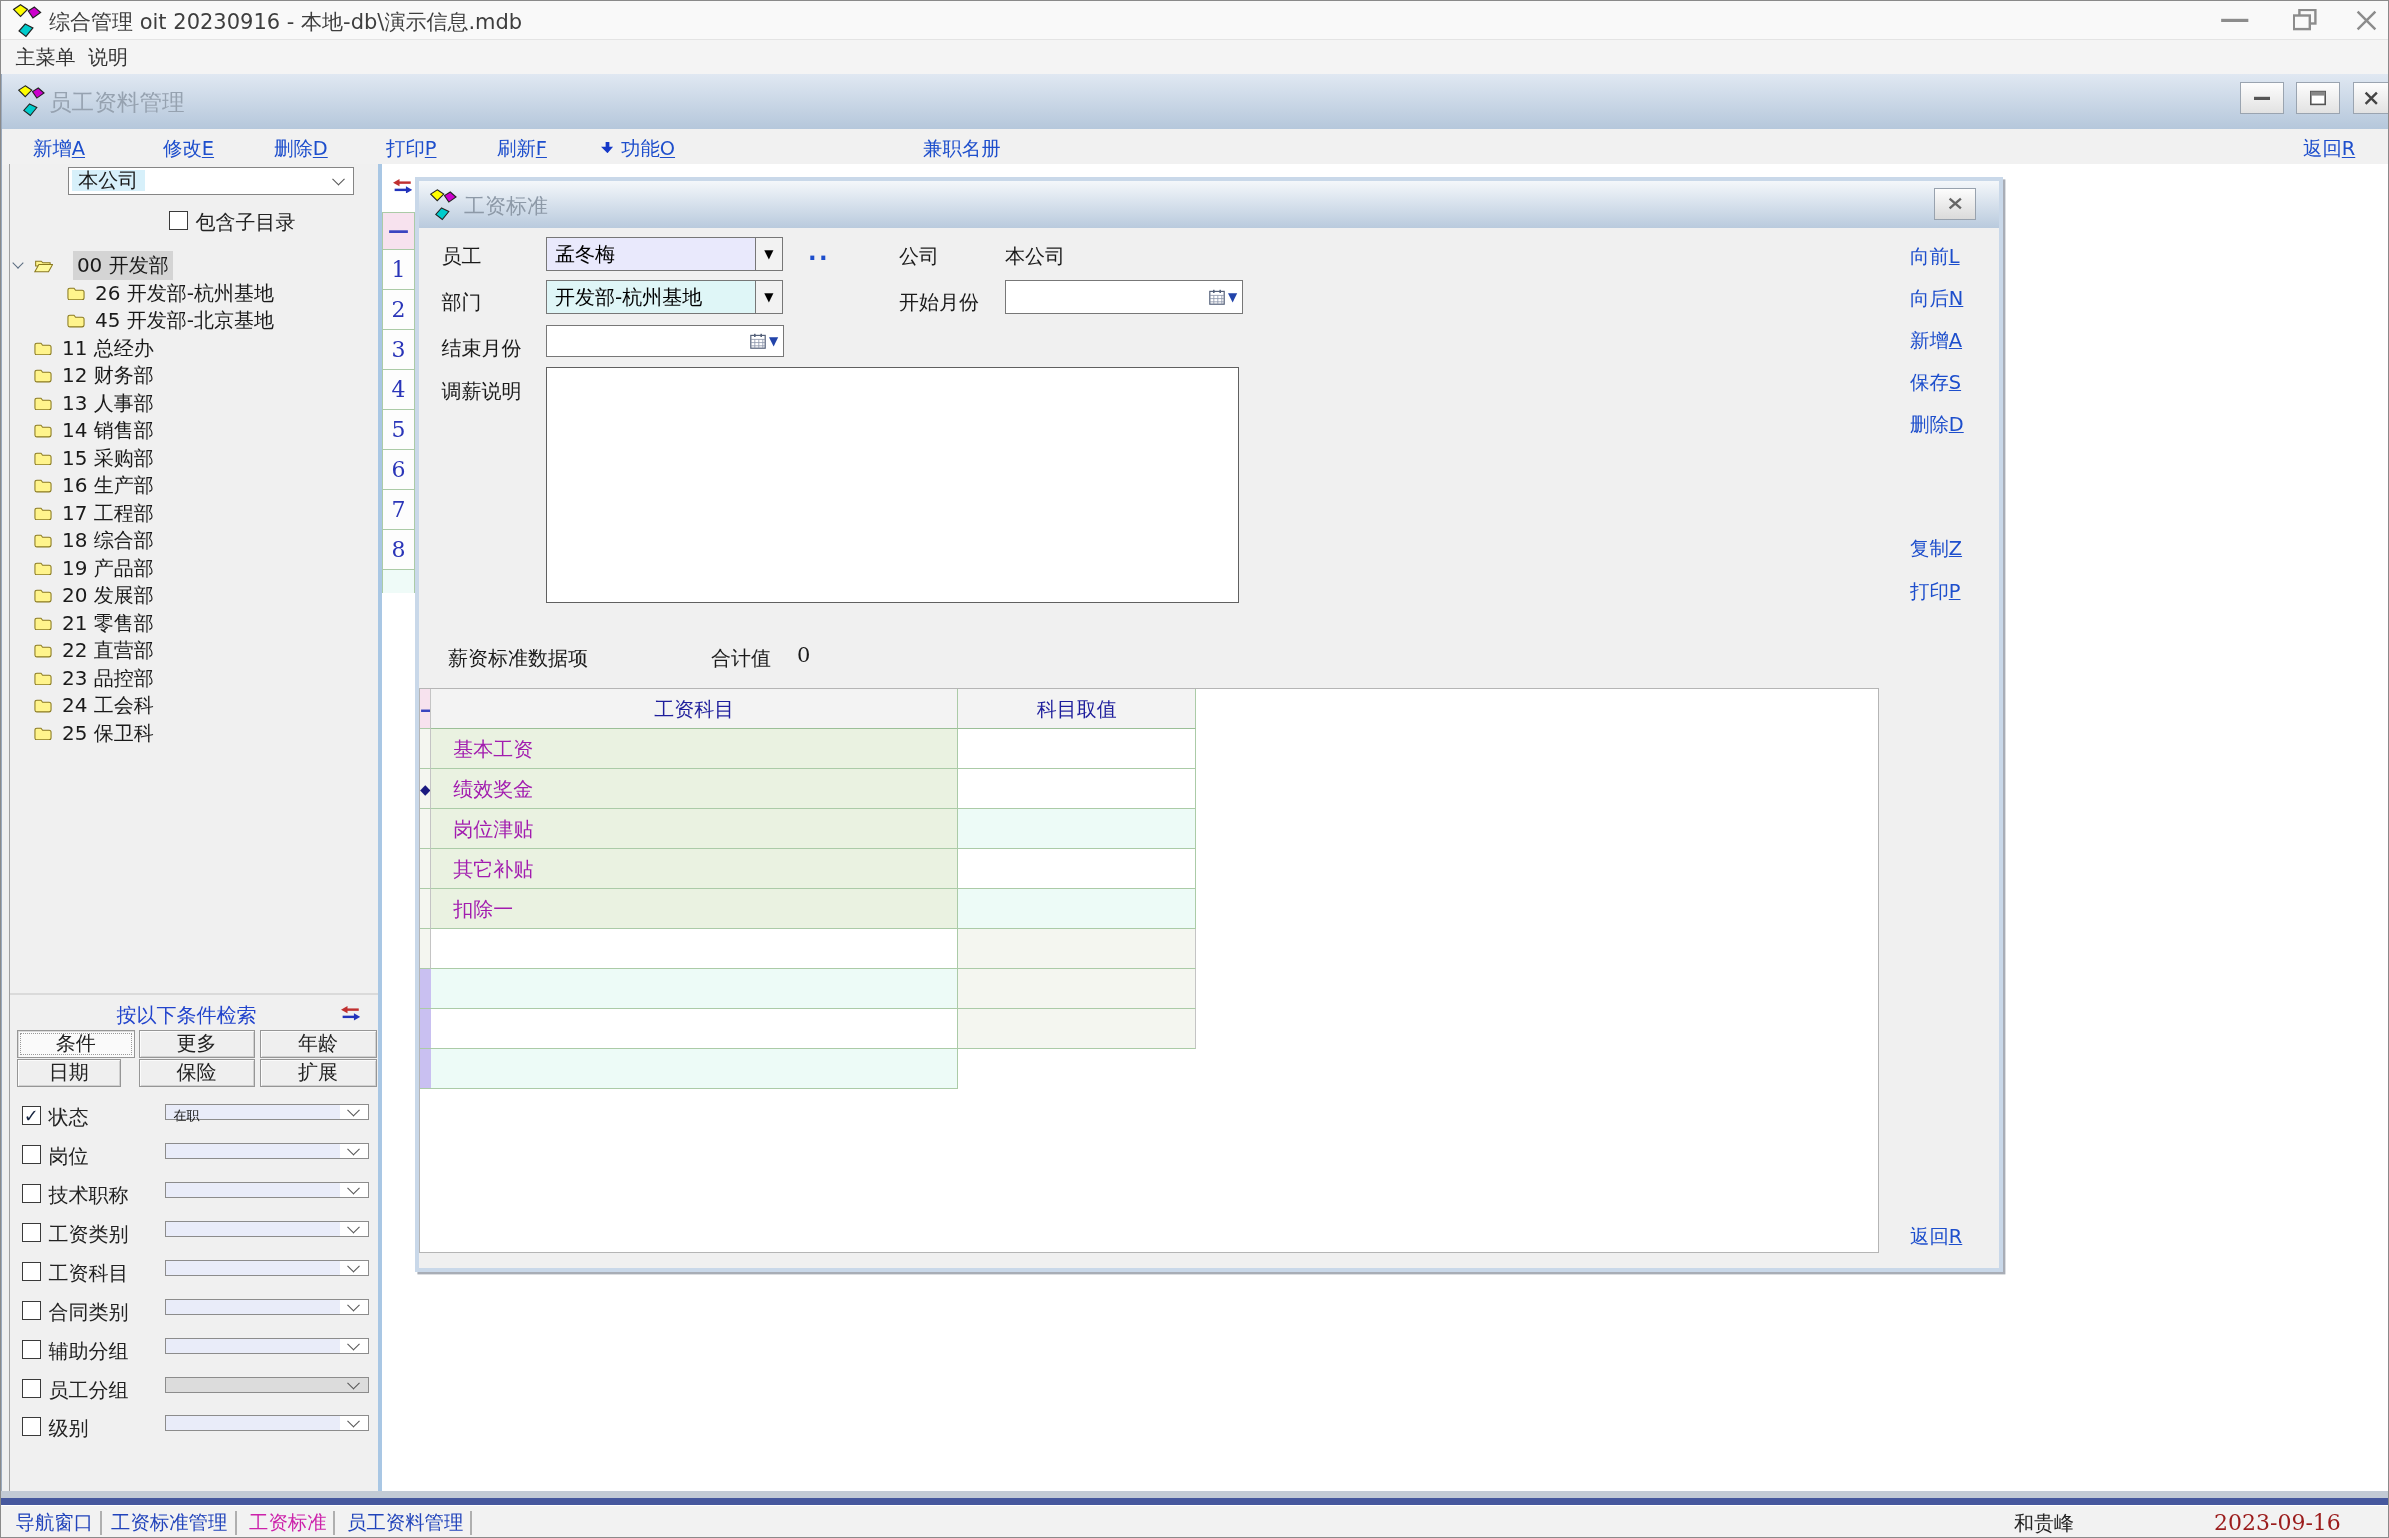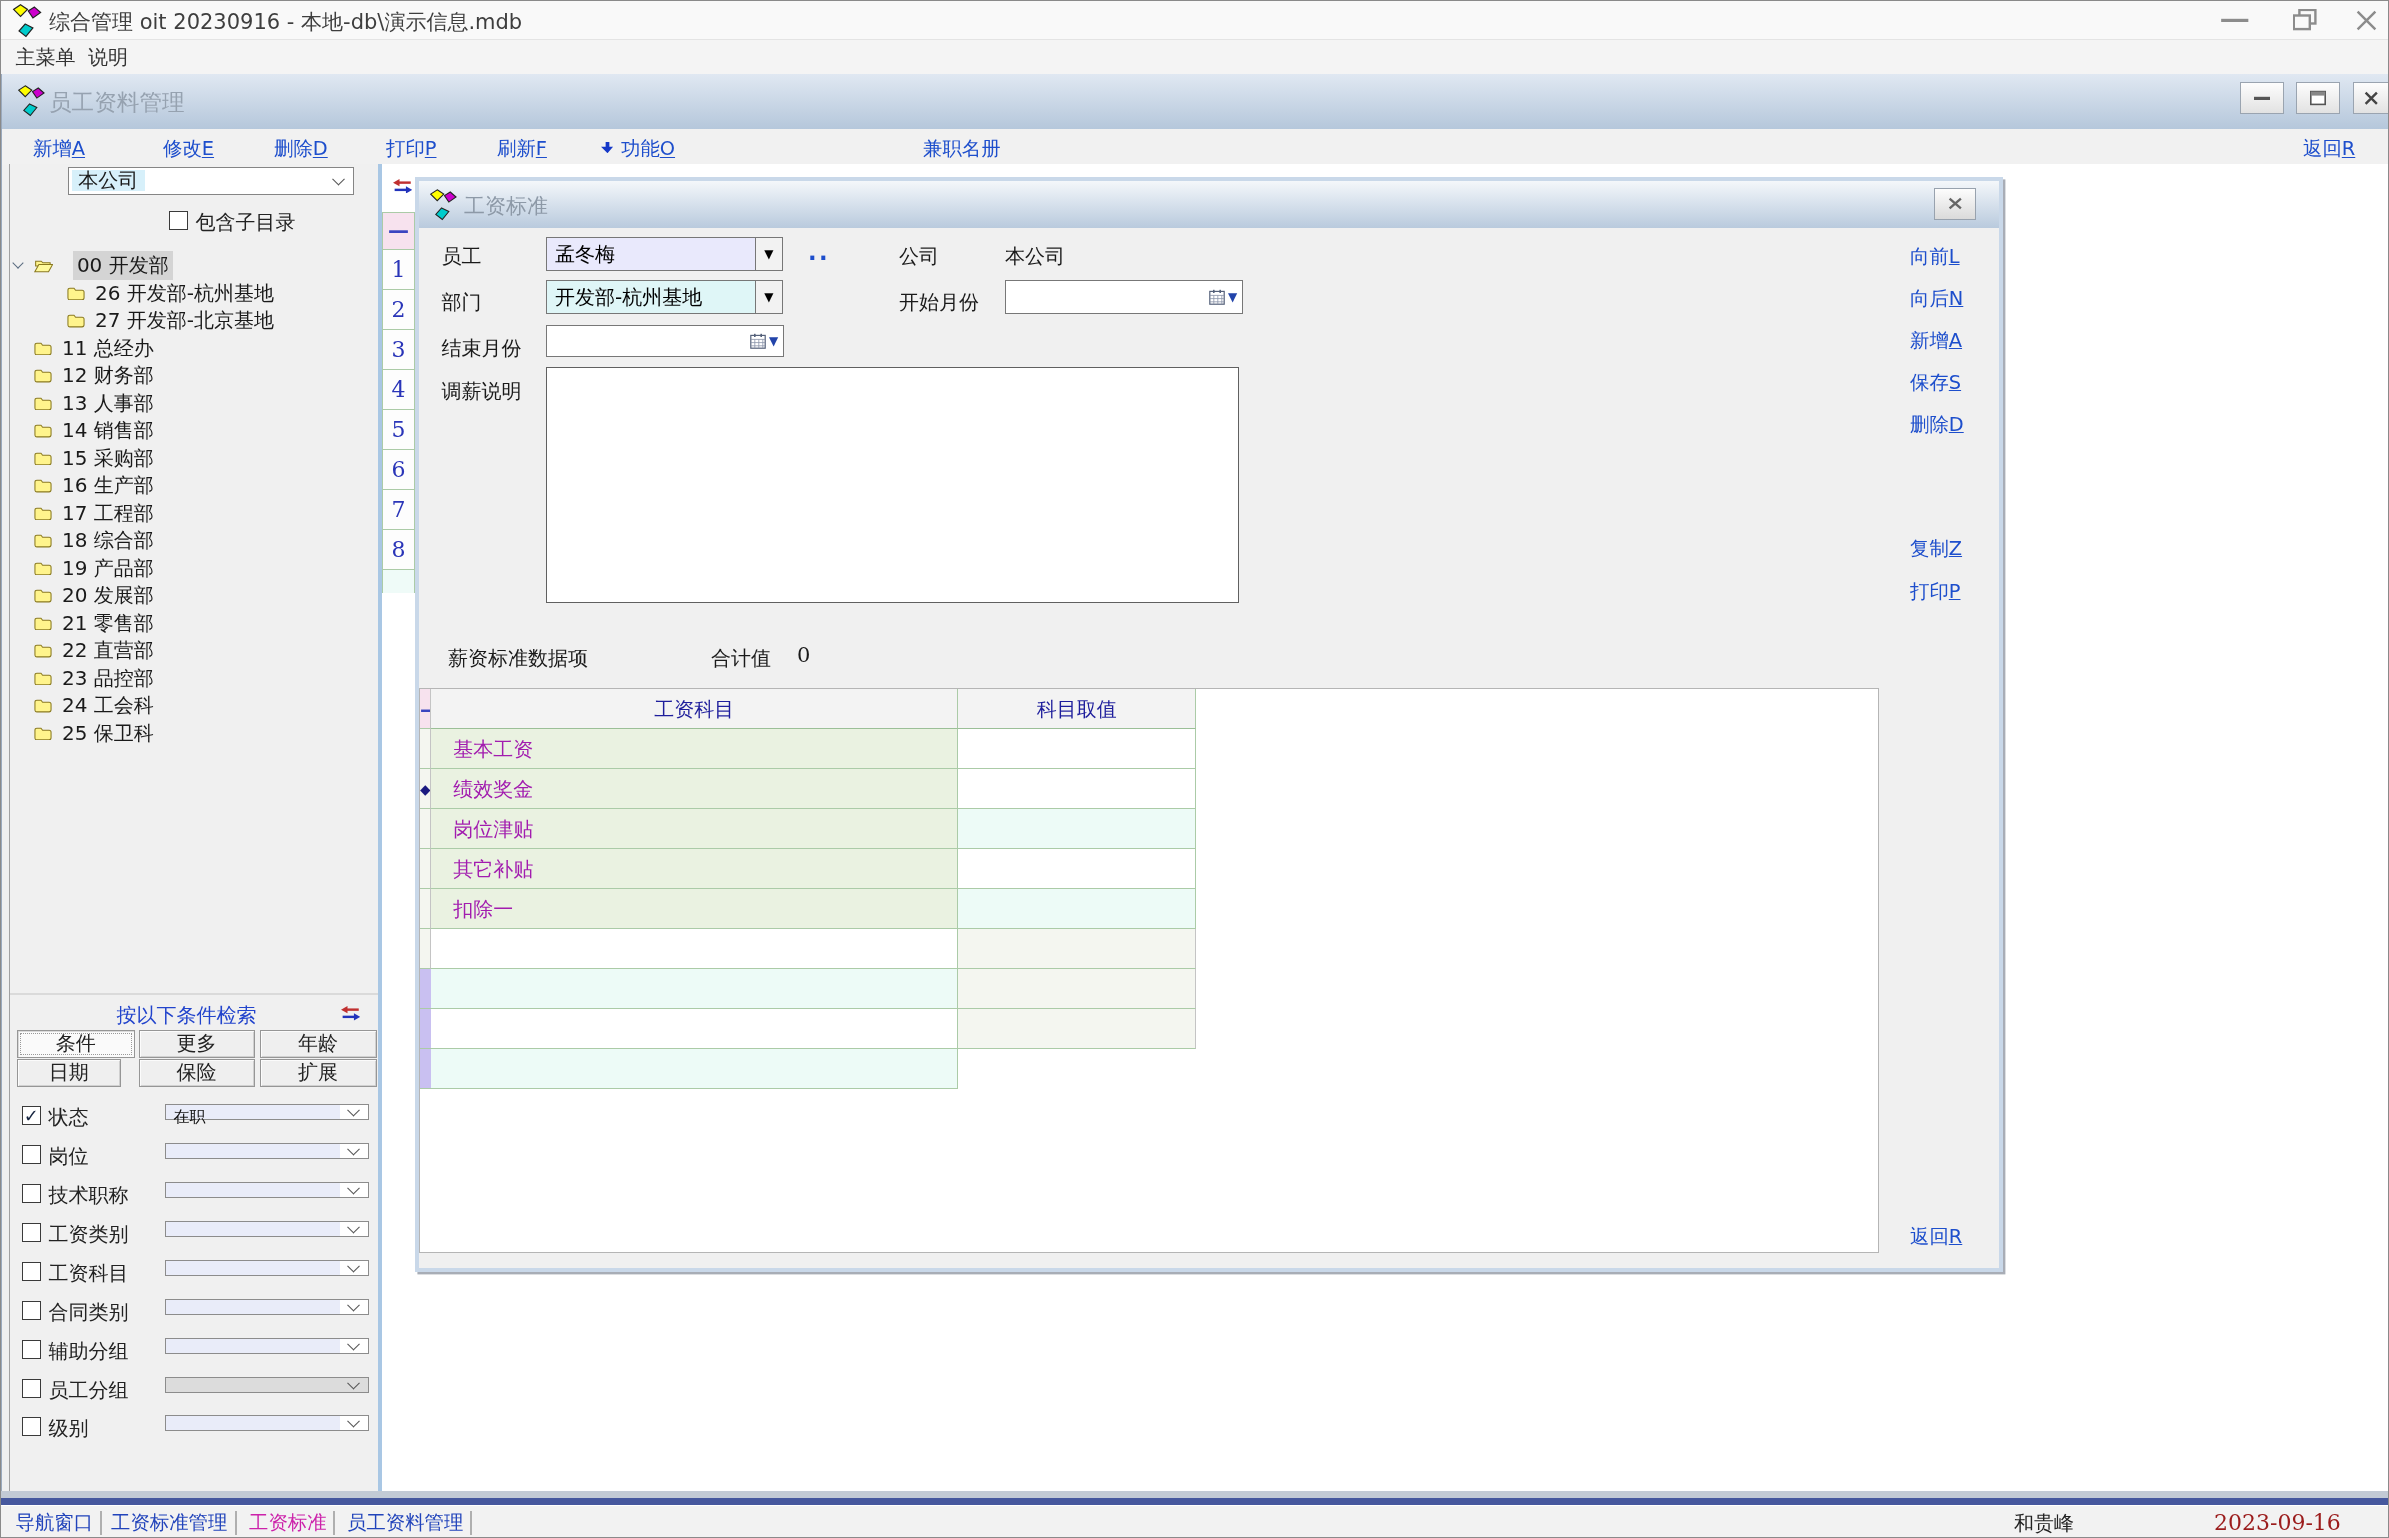--- a/index.html
+++ b/index.html
@@ -54,21 +54,21 @@
   .panel-sep{position:absolute;left:0;top:829px;width:100%;height:1.6px;background:#DADADA;}
   .filter-title{position:absolute;left:107px;top:838px;font-size:20px;color:#2244CC;}
   .ftab{position:absolute;height:27.5px;background:#EFEFEF;border:0.8px solid #969696;
     box-shadow:inset 0.8px 0.8px 0 #FFF, inset -0.8px -0.8px 0 #C8C8C8;
     display:flex;align-items:center;justify-content:center;font-size:20px;color:#222;}
   .ftab.active{background:#FAFAFA;box-shadow:inset 0.8px 0.8px 0 #D0D0D0;outline:0.8px dotted #999;outline-offset:-4px;}
   .frow{position:absolute;left:0;width:100%;height:39px;}
   .frow .checkbox{position:absolute;left:12px;top:9px;}
   .frow .cb-label{position:absolute;left:39px;top:6.5px;}
   .fselect{position:absolute;left:155px;top:6.5px;width:204px;height:16px;border:0.8px solid #8C8C8C;
-    background:linear-gradient(to right,#E9ECF9 0 86%,#FFF 86%);font-size:16px;line-height:24px;padding-left:8px;color:#111;}
+    background:linear-gradient(to right,#E9ECF9 0 86%,#FFF 86%);font-size:13px;line-height:24px;padding-left:8px;color:#111;font-family:Liberation Mono, monospace;}
   .fselect.disabled{background:#DCDCDC;}
 
   
   .splitter{position:absolute;left:376px;top:0;width:4px;height:100%;background:#A9C7E4;}
   .gridarea{position:absolute;left:380px;top:0;width:2007px;height:100%;background:#FFF;}
   .rec-col{position:absolute;left:0;top:48px;width:33px;border:0.8px solid #ABCBA7;border-bottom:none;}
   .rec-cell{height:40px;border-bottom:0.8px solid #ABCBA7;background:#FDFDFD;display:flex;align-items:center;justify-content:center;
     font-family:"DejaVu Serif",serif;font-size:22px;color:#2A35B8;}
   .rec-head{height:37px;background:#F7E2EE;color:#3A45C0;font-weight:bold;font-family:"DejaVu Sans",sans-serif;font-size:21px;}
   .rec-tail{height:22.6px;background:#EFFBF8;border-bottom:none;}
@@ -218,21 +218,21 @@
             <div class="tree-item lvl1">
               <span class="folder"><svg width="18" height="13.7" viewBox="0 0 22 17">
        <path d="M1 4 q0 -2.5 2.5 -2.5 h5 l2 2.5 h8 q2.5 0 2.5 2.5 v7 q0 2.5 -2.5 2.5 h-15 q-2.5 0 -2.5 -2.5 z" fill="#FFF48C" stroke="#8A7A20" stroke-width="1.3"></path>
      </svg></span>
               <span class="tree-label">26 开发部-杭州基地</span>
             </div>
             <div class="tree-item lvl1">
               <span class="folder"><svg width="18" height="13.7" viewBox="0 0 22 17">
        <path d="M1 4 q0 -2.5 2.5 -2.5 h5 l2 2.5 h8 q2.5 0 2.5 2.5 v7 q0 2.5 -2.5 2.5 h-15 q-2.5 0 -2.5 -2.5 z" fill="#FFF48C" stroke="#8A7A20" stroke-width="1.3"></path>
      </svg></span>
-              <span class="tree-label">27 开发部-北京基地</span>
+              <span class="tree-label">45 开发部-北京基地</span>
             </div>
             <div class="tree-item lvl0">
               <span class="folder"><svg width="18" height="13.7" viewBox="0 0 22 17">
        <path d="M1 4 q0 -2.5 2.5 -2.5 h5 l2 2.5 h8 q2.5 0 2.5 2.5 v7 q0 2.5 -2.5 2.5 h-15 q-2.5 0 -2.5 -2.5 z" fill="#FFF48C" stroke="#8A7A20" stroke-width="1.3"></path>
      </svg></span>
               <span class="tree-label">11 总经办</span>
             </div>
             <div class="tree-item lvl0">
               <span class="folder"><svg width="18" height="13.7" viewBox="0 0 22 17">
        <path d="M1 4 q0 -2.5 2.5 -2.5 h5 l2 2.5 h8 q2.5 0 2.5 2.5 v7 q0 2.5 -2.5 2.5 h-15 q-2.5 0 -2.5 -2.5 z" fill="#FFF48C" stroke="#8A7A20" stroke-width="1.3"></path>

